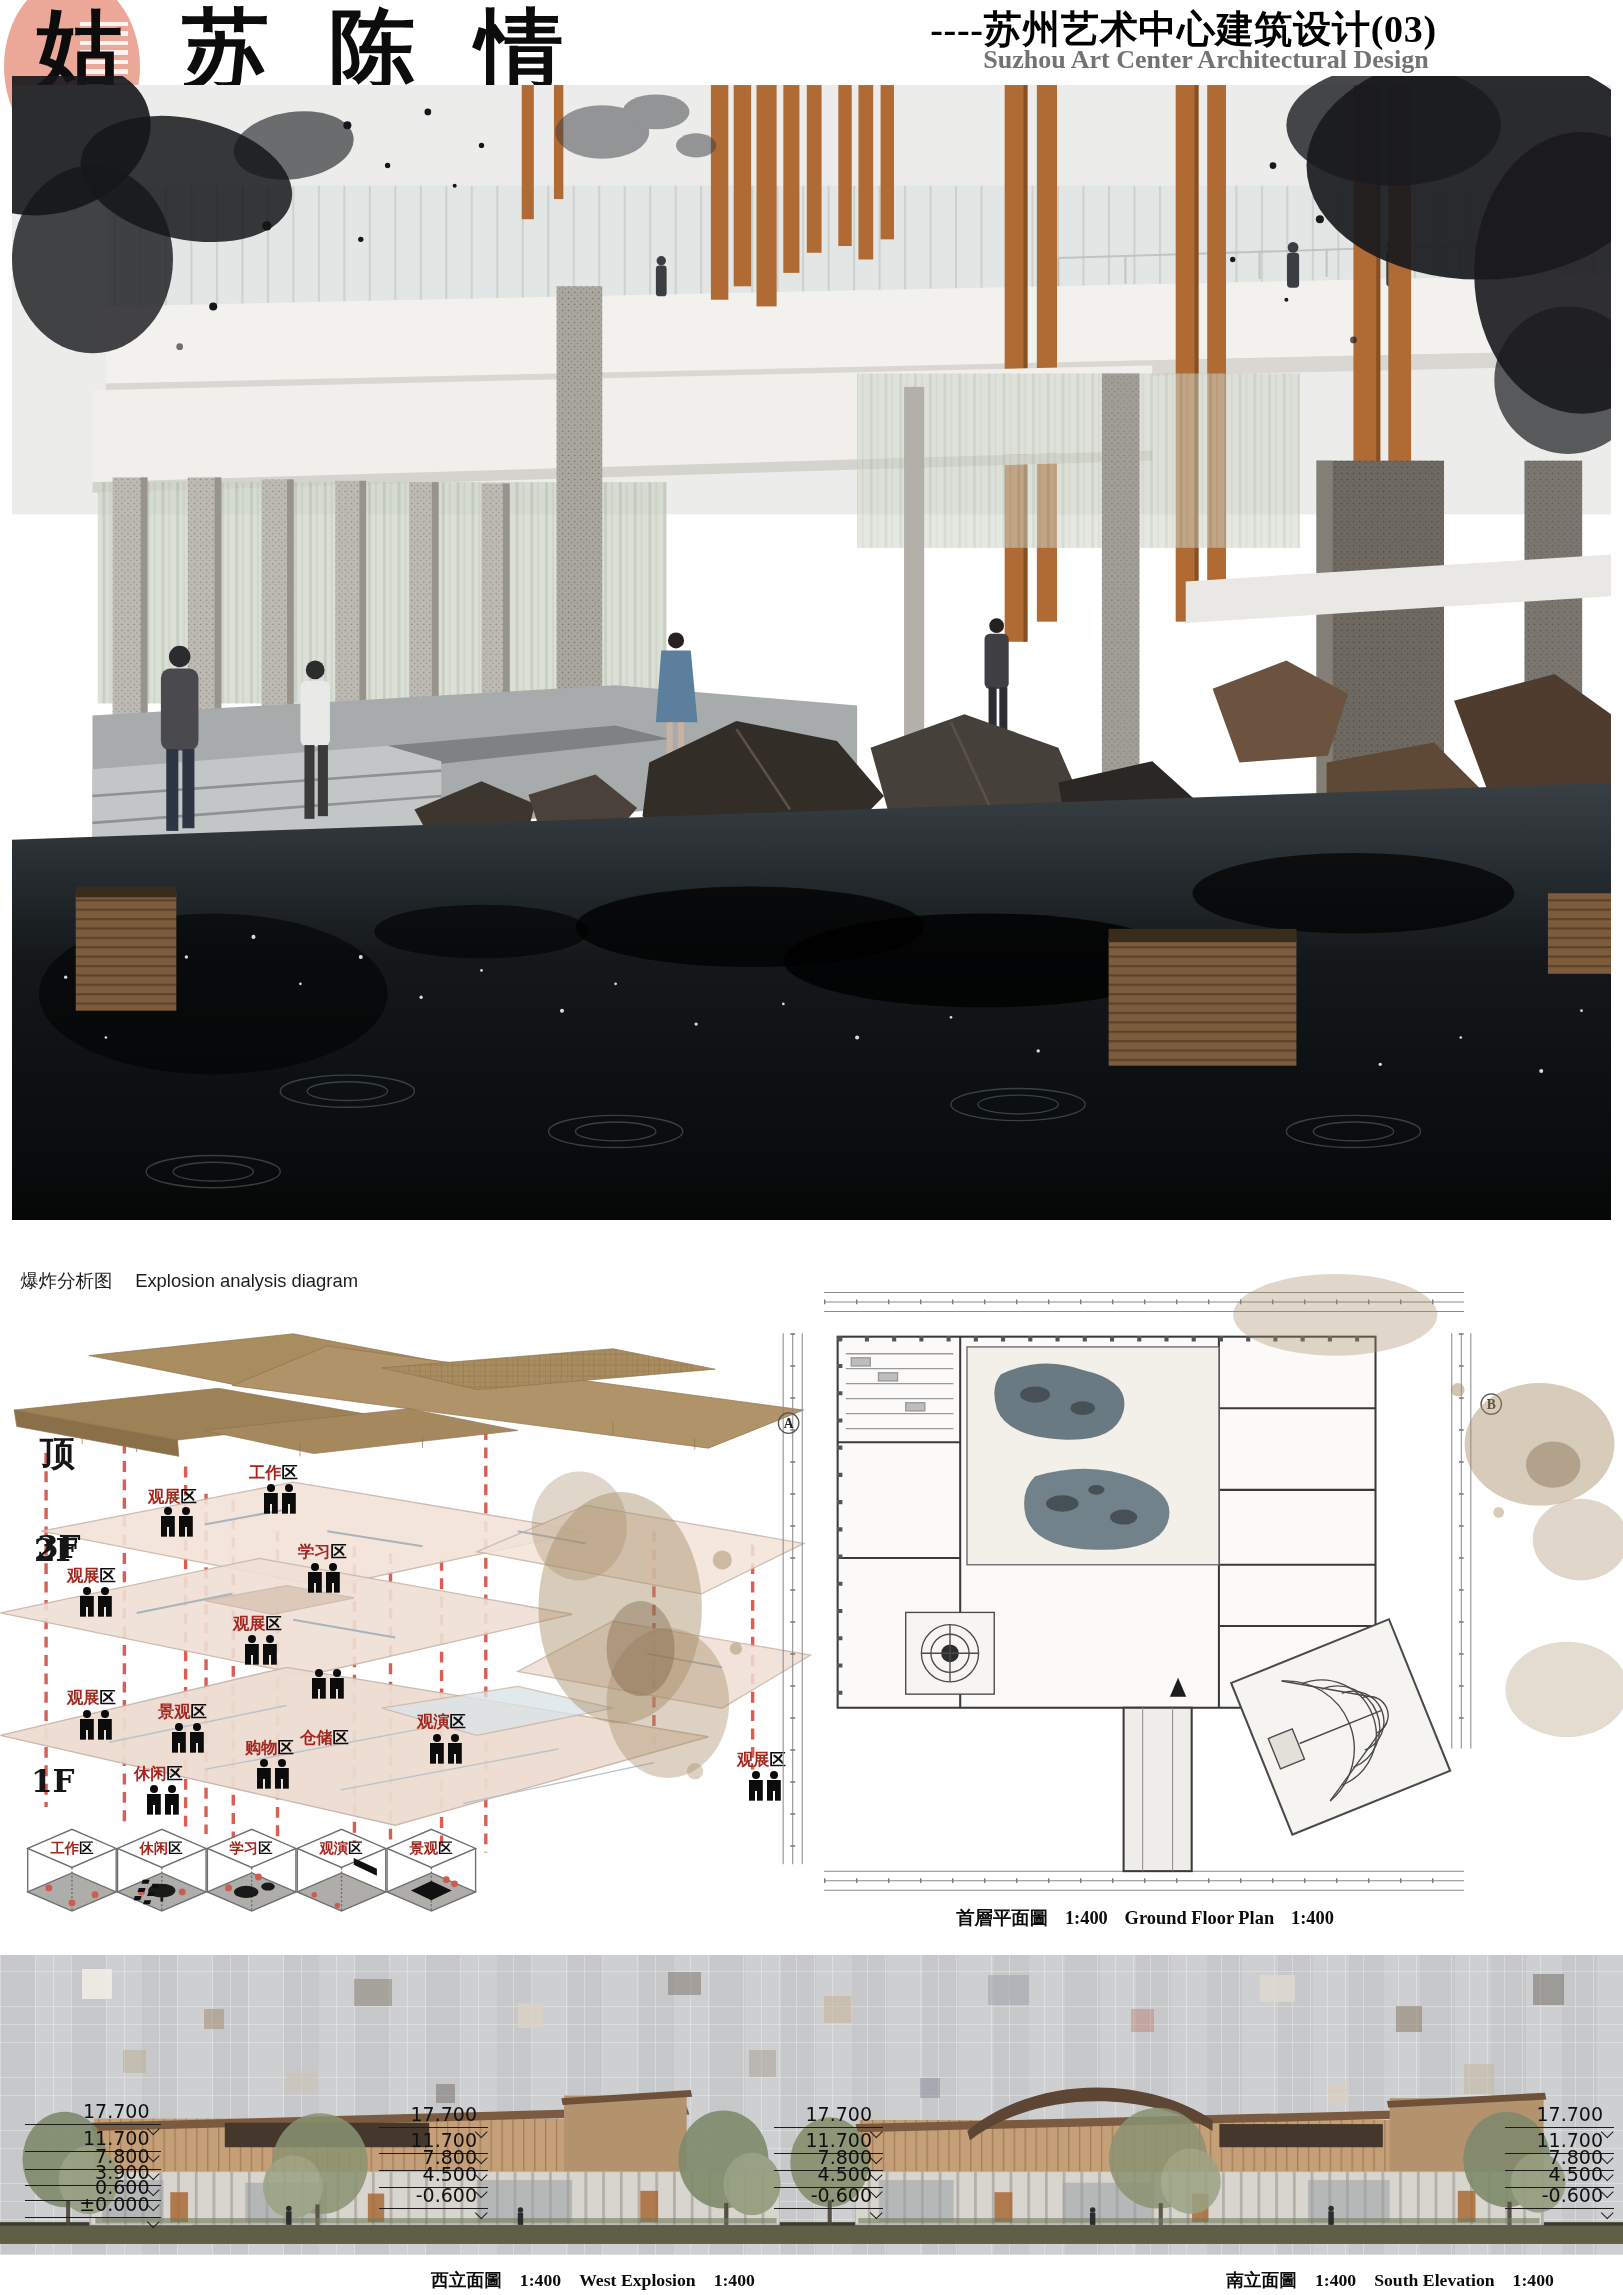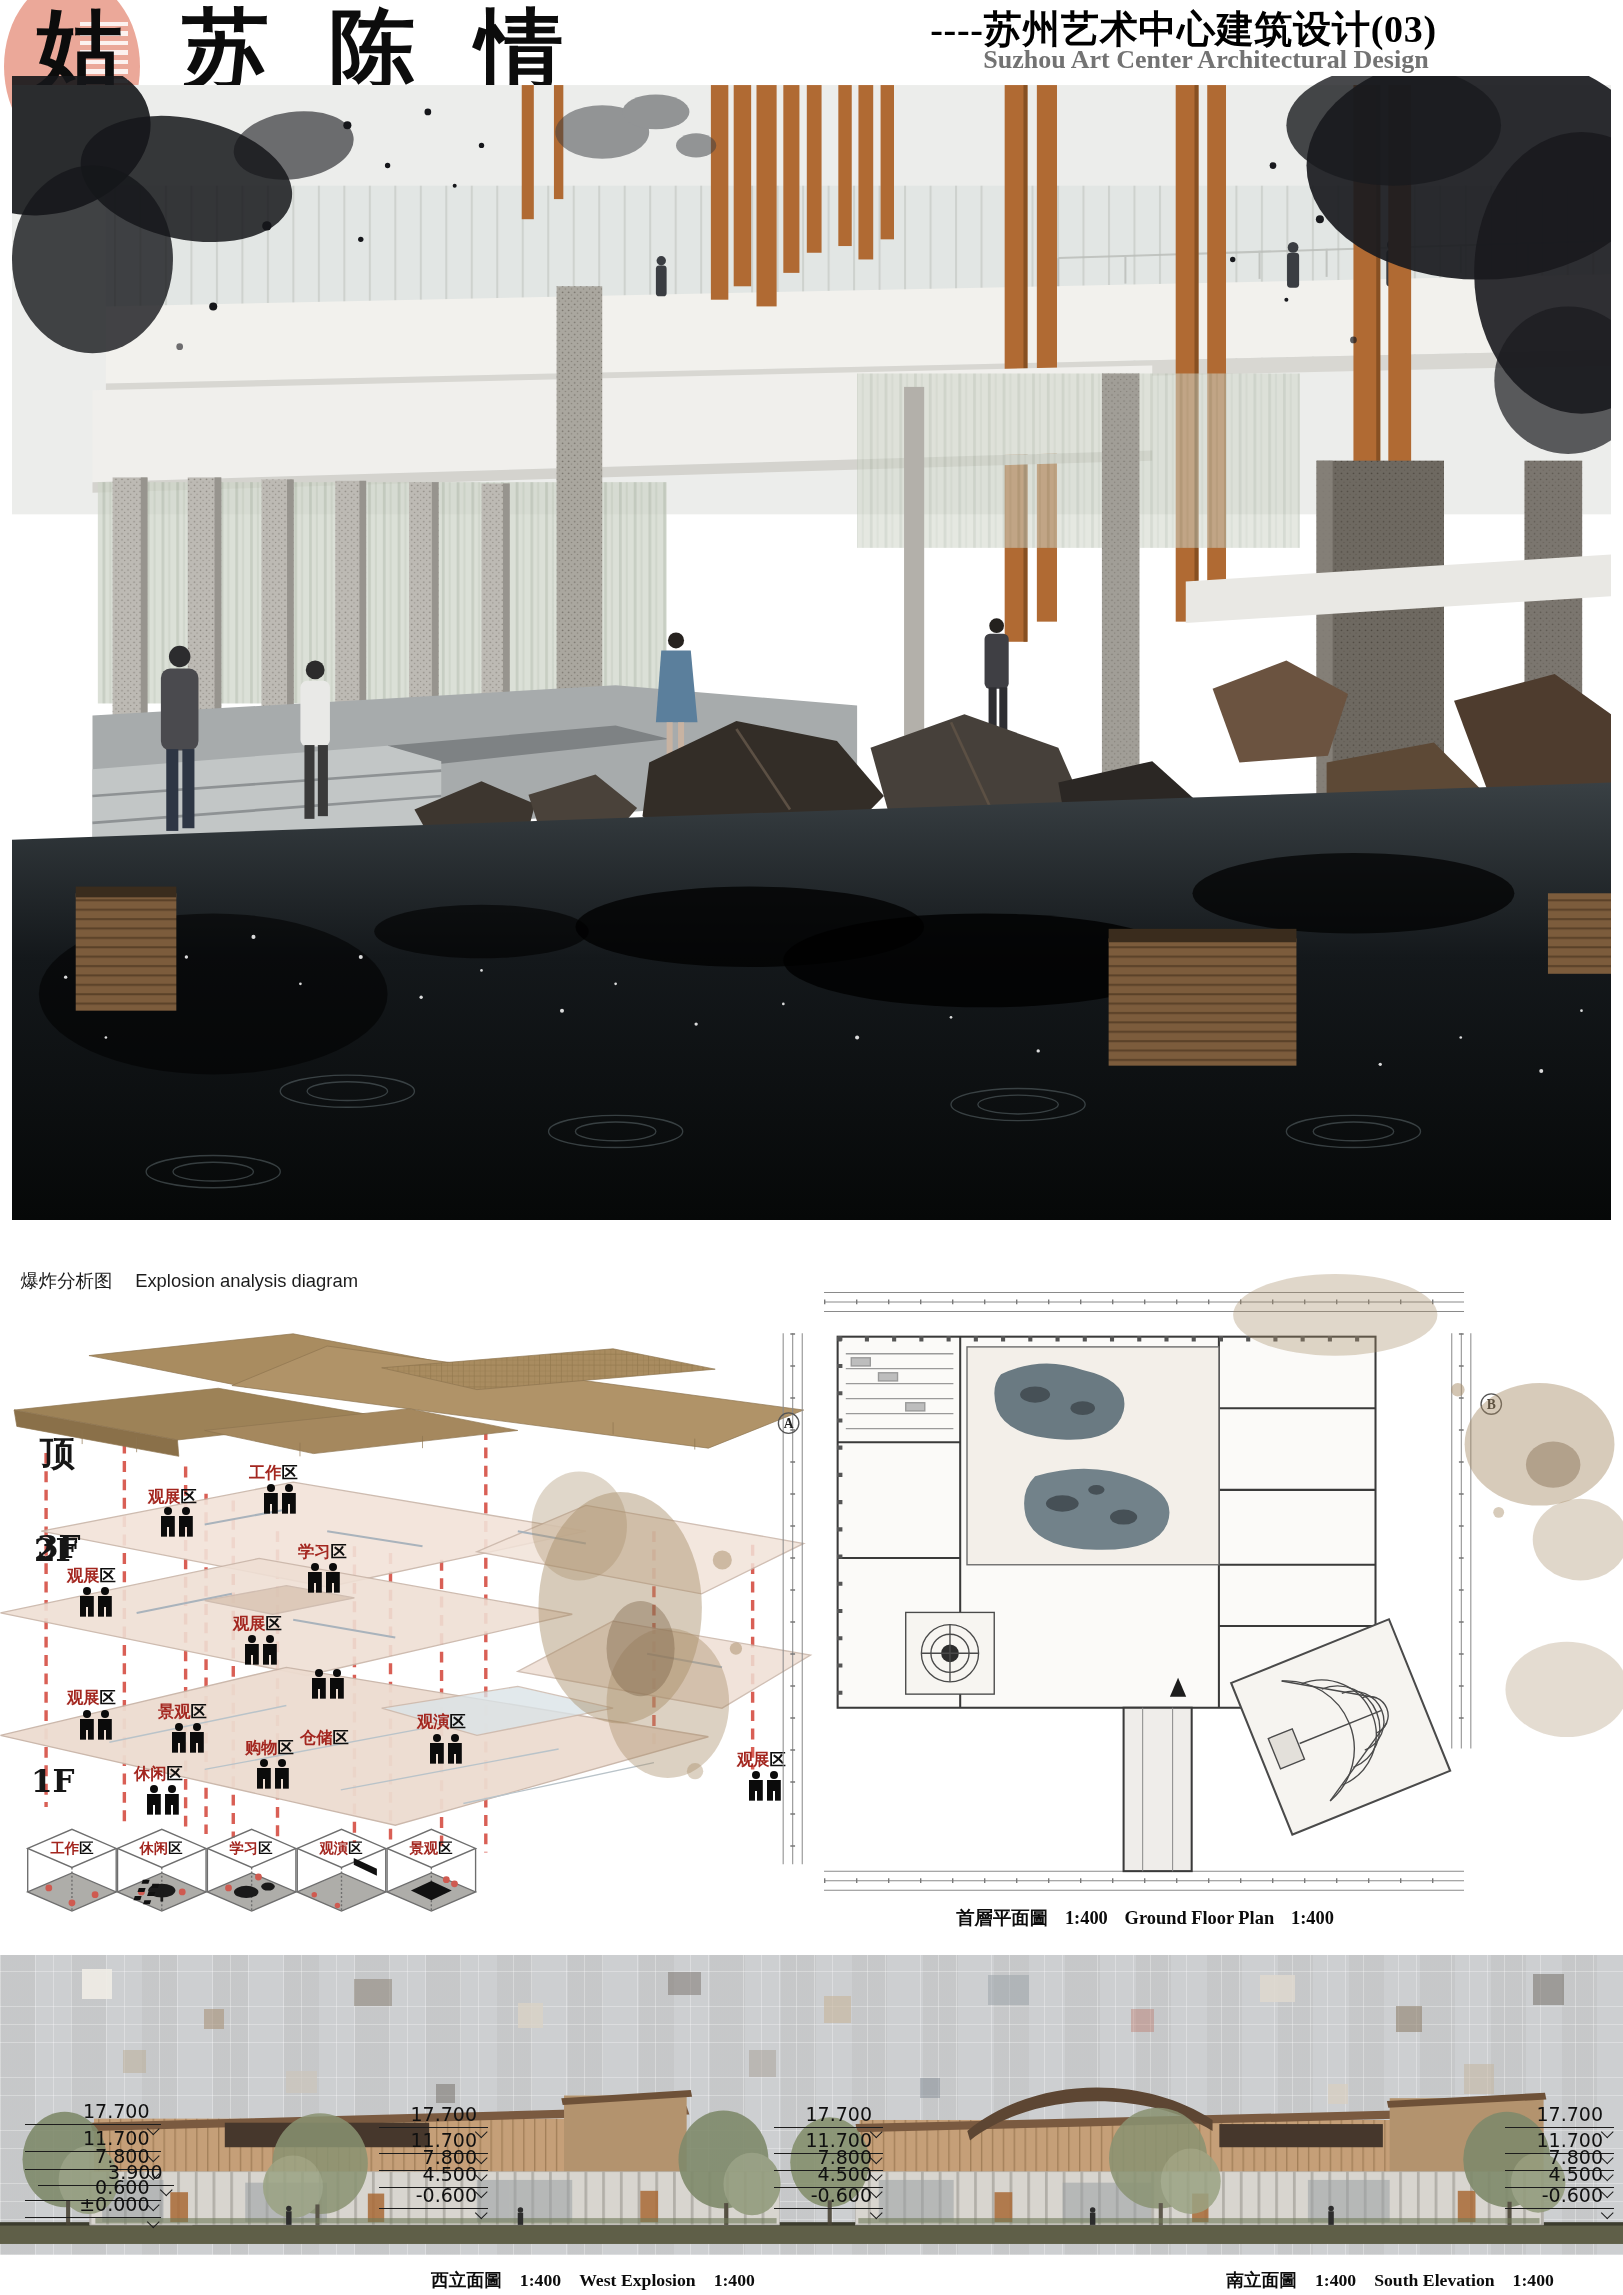--- a/index.html
+++ b/index.html
@@ -791,21 +791,21 @@
   <div class="abs" style="left:24.5px;top:1955px;width:136px;height:300px">
     <div class="lvl" style="left:0;top:169px;width:136px">
         <span>17.700</span>
       </div>
     <div class="lvl" style="left:0;top:196px;width:136px">
         <span>11.700</span>
       </div>
     <div class="lvl" style="left:0;top:214px;width:136px">
         <span>7.800</span>
       </div>
-    <div class="lvl" style="left:13px;top:230px;width:136px">
+    <div class="lvl" style="left:0;top:230px;width:136px">
         <span>3.900</span>
       </div>
     <div class="lvl" style="left:0;top:245px;width:136px">
         <span>0.600</span>
       </div>
     <div class="lvl" style="left:0;top:262px;width:136px">
         <span>±0.000</span>
       </div>
   </div>
   <div class="abs" style="left:379px;top:1955px;width:109px;height:300px">

